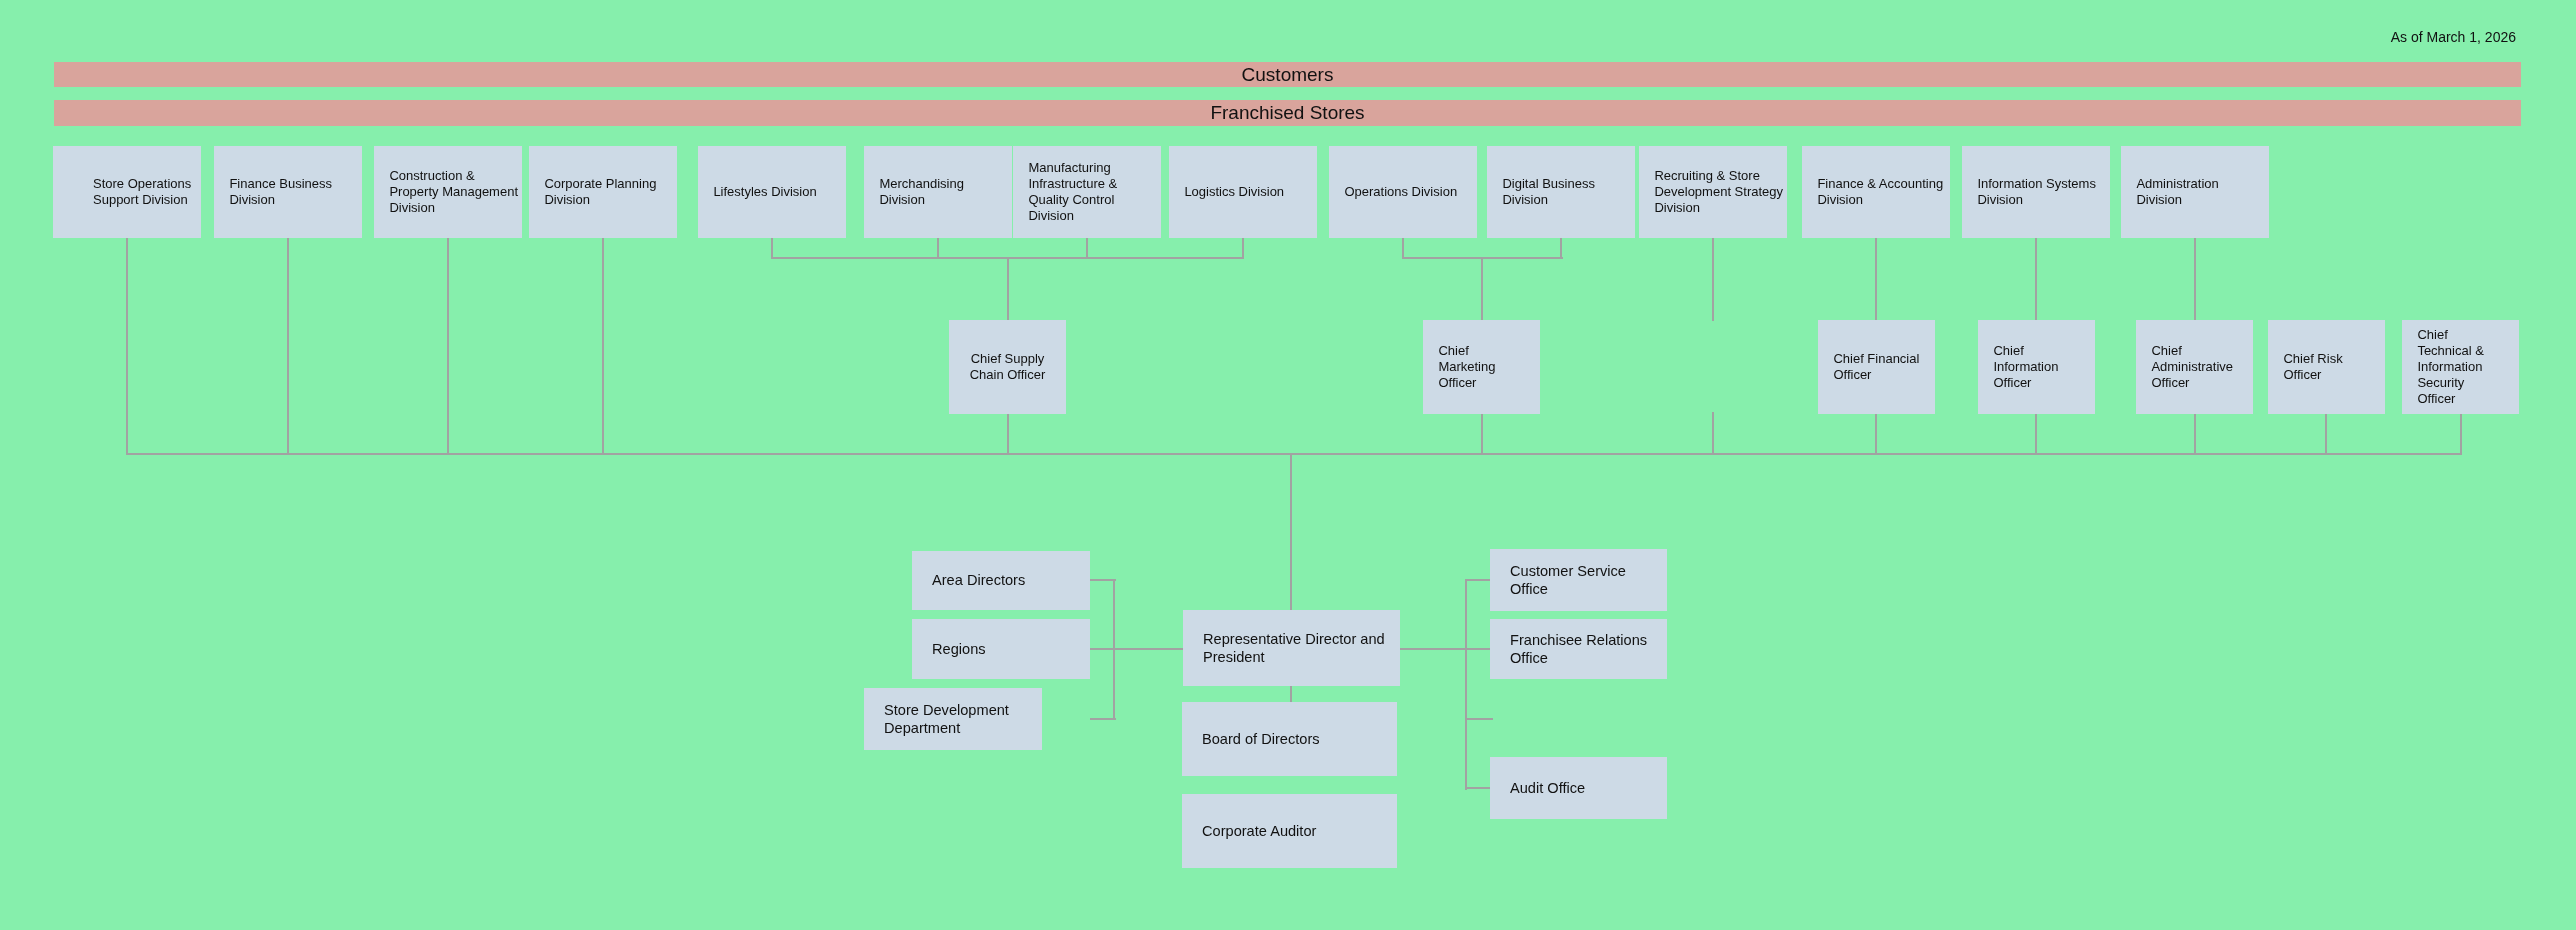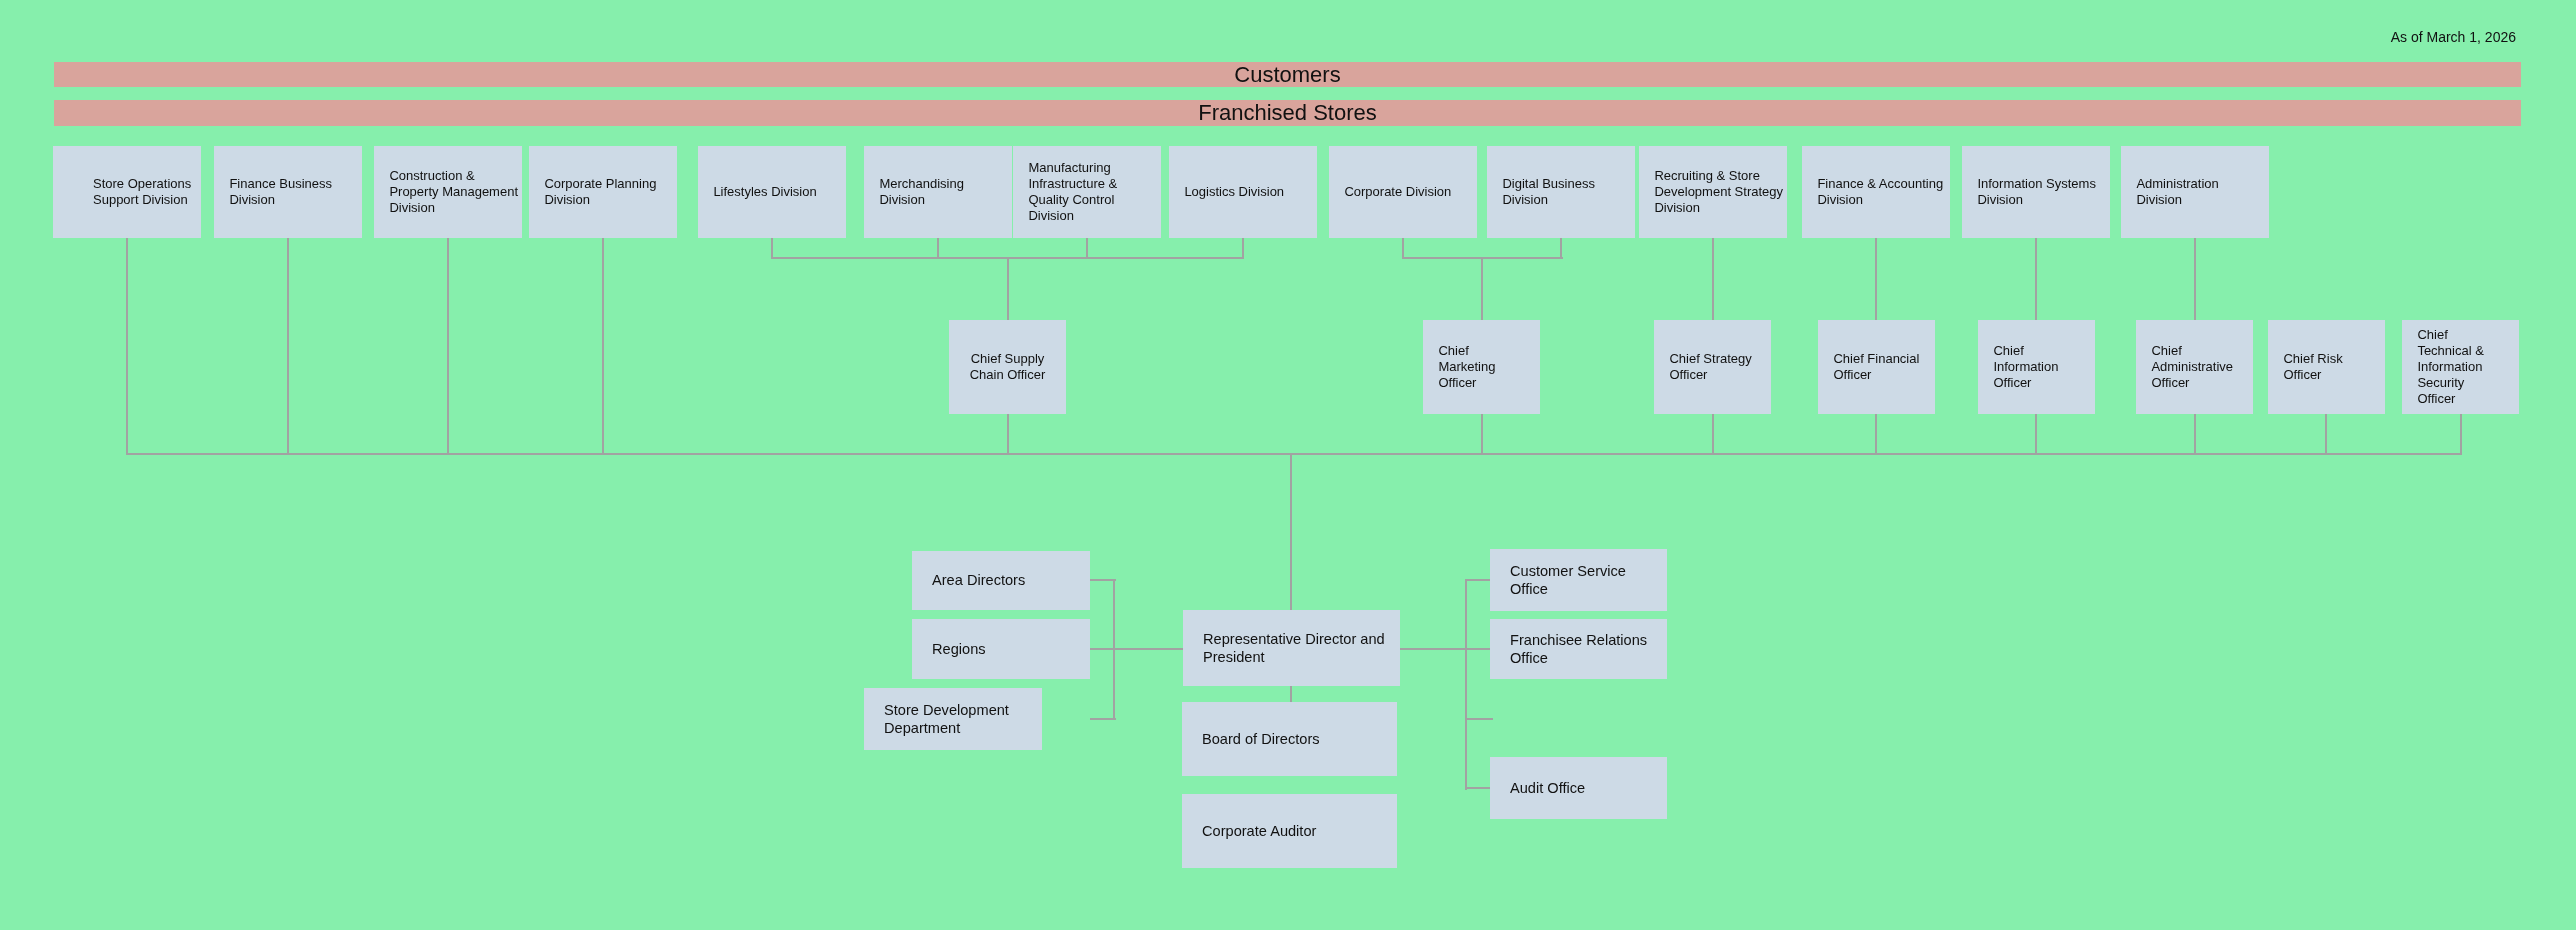--- a/index.html
+++ b/index.html
@@ -25,21 +25,21 @@
     white-space: nowrap;
   }
   .banner {
     position: absolute;
     left: 54px;
     width: 2467px;
     background: var(--banner, #d9a49c);
     display: flex;
     align-items: center;
     justify-content: center;
-    font-size: 22px;
+    font-size: 19px;
     color: #111;
   }
   .box {
     position: absolute;
     background: var(--box, #cddae6);
     display: flex;
     align-items: center;
     box-sizing: border-box;
     color: #111;
     z-index: 2;
@@ -82,30 +82,29 @@
   <div class="banner" style="top:100px;height:26px;">Franchised Stores</div>
 
   <div class="box division" style="left:53px;padding-left:40px;">Store Operations Support Division</div>
   <div class="box division" style="left:214px;">Finance Business Division</div>
   <div class="box division" style="left:374px;">Construction &amp; Property Management Division</div>
   <div class="box division" style="left:529px;">Corporate Planning Division</div>
   <div class="box division" style="left:698px;">Lifestyles Division</div>
   <div class="box division" style="left:864px;">Merchandising Division</div>
   <div class="box division" style="left:1013px;">Manufacturing Infrastructure &amp; Quality Control Division</div>
   <div class="box division" style="left:1169px;">Logistics Division</div>
-  <div class="box division" style="left:1329px;">Corporate Division</div>
+  <div class="box division" style="left:1329px;">Operations Division</div>
   <div class="box division" style="left:1487px;">Digital Business Division</div>
   <div class="box division" style="left:1639px;">Recruiting &amp; Store Development Strategy Division</div>
   <div class="box division" style="left:1802px;">Finance &amp; Accounting Division</div>
   <div class="box division" style="left:1962px;">Information Systems Division</div>
   <div class="box division" style="left:2121px;">Administration Division</div>
 
   <div class="box officer" style="left:949px;text-align:center;">Chief Supply Chain Officer</div>
   <div class="box officer" style="left:1423px;">Chief Marketing Officer</div>
-  <div class="box officer" style="left:1654px;">Chief Strategy Officer</div>
   <div class="box officer" style="left:1818px;">Chief Financial Officer</div>
   <div class="box officer" style="left:1978px;">Chief Information Officer</div>
   <div class="box officer" style="left:2136px;">Chief Administrative Officer</div>
   <div class="box officer" style="left:2268px;">Chief Risk Officer</div>
   <div class="box officer" style="left:2402px;">Chief Technical &amp; Information Security Officer</div>
 
   <div class="box big" style="left:912px;top:551px;width:178px;height:59px;">Area Directors</div>
   <div class="box big" style="left:912px;top:619px;width:178px;height:60px;">Regions</div>
   <div class="box big" style="left:864px;top:688px;width:178px;height:62px;">Store Development Department</div>
 

